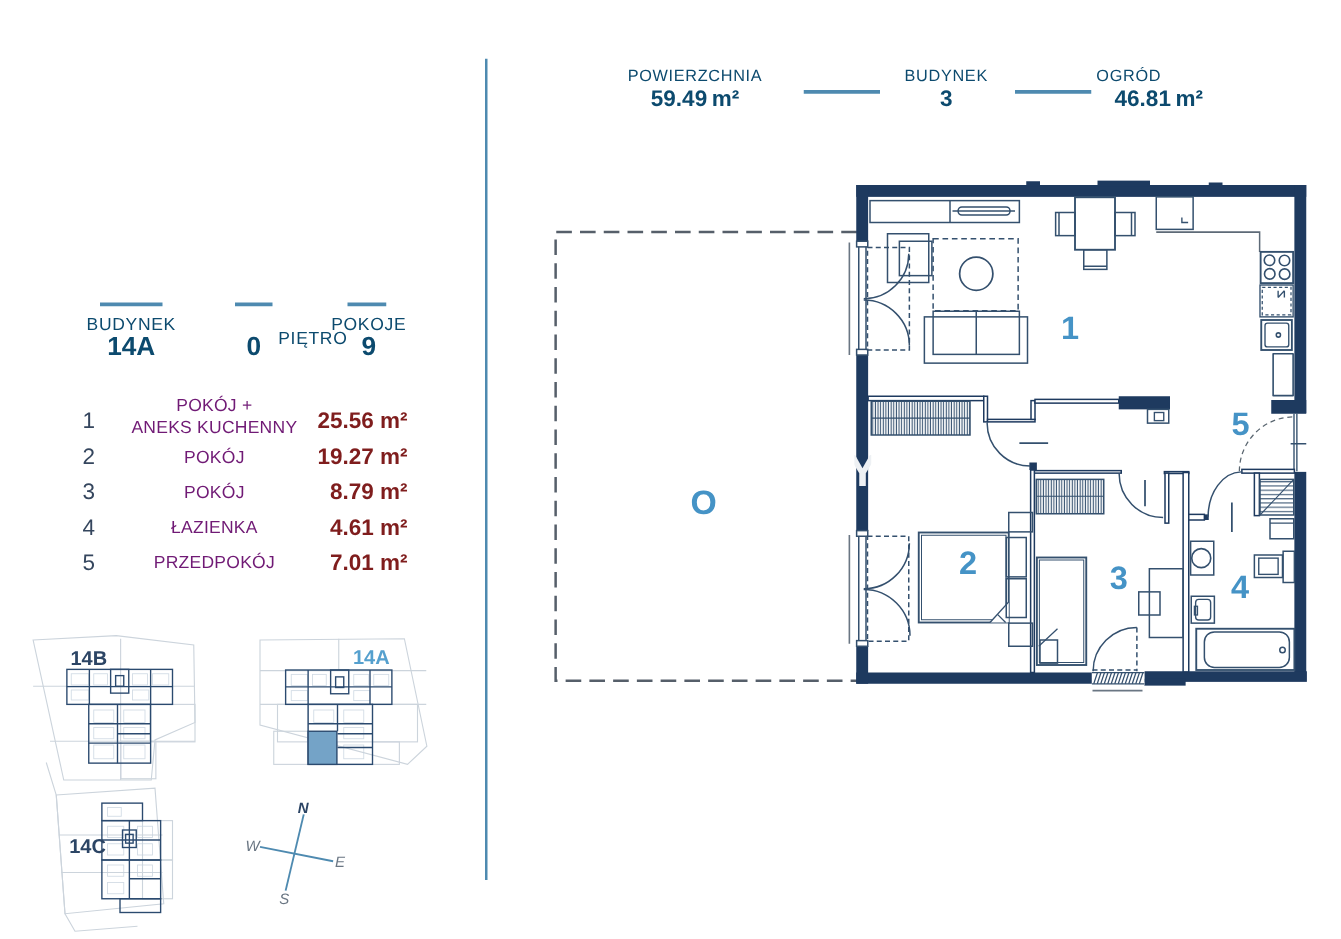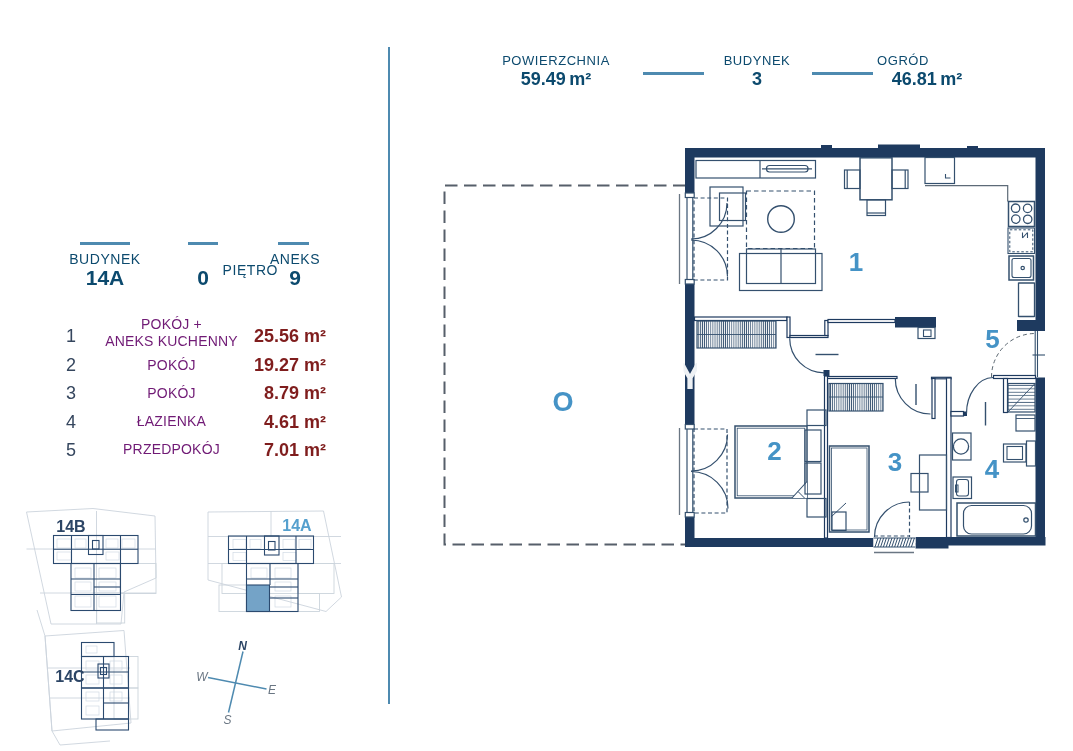--- a/index.html
+++ b/index.html
@@ -29,21 +29,21 @@
 
 <div class="abs tick" style="left:80px;top:242px;width:50px;"></div>
 <div class="abs hdr-label" style="left:30px;top:251px;width:150px;font-size:14px;">BUDYNEK</div>
 <div class="abs hdr-val" style="left:30px;top:266px;width:150px;font-size:21px;">14A</div>
 
 <div class="abs tick" style="left:188px;top:242px;width:30px;"></div>
 <div class="abs hdr-label" style="left:128px;top:262px;width:150px;font-size:14px;text-align:right;">PIĘTRO</div>
 <div class="abs hdr-val" style="left:128px;top:266px;width:150px;font-size:21px;">0</div>
 
 <div class="abs tick" style="left:278px;top:242px;width:31px;"></div>
-<div class="abs hdr-label" style="left:220px;top:251px;width:150px;font-size:14px;">ANEKS</div>
+<div class="abs hdr-label" style="left:220px;top:251px;width:150px;font-size:14px;">POKOJE</div>
 <div class="abs hdr-val" style="left:220px;top:266px;width:150px;font-size:21px;">9</div>
 
 <style>
  .rnum{font-size:18px;color:#35465e;width:20px;text-align:center;}
  .rname{font-size:14px;line-height:17px;color:#701a75;width:190px;text-align:center;letter-spacing:.2px;}
  .rval{font-size:18px;font-weight:bold;color:#7f1d1d;width:110px;text-align:right;}
 </style>
 
 <div class="abs rnum" style="left:61px;top:325.5px;">1</div>
 <div class="abs rname" style="left:76.5px;top:315.5px;">POKÓJ +<br>ANEKS KUCHENNY</div>

